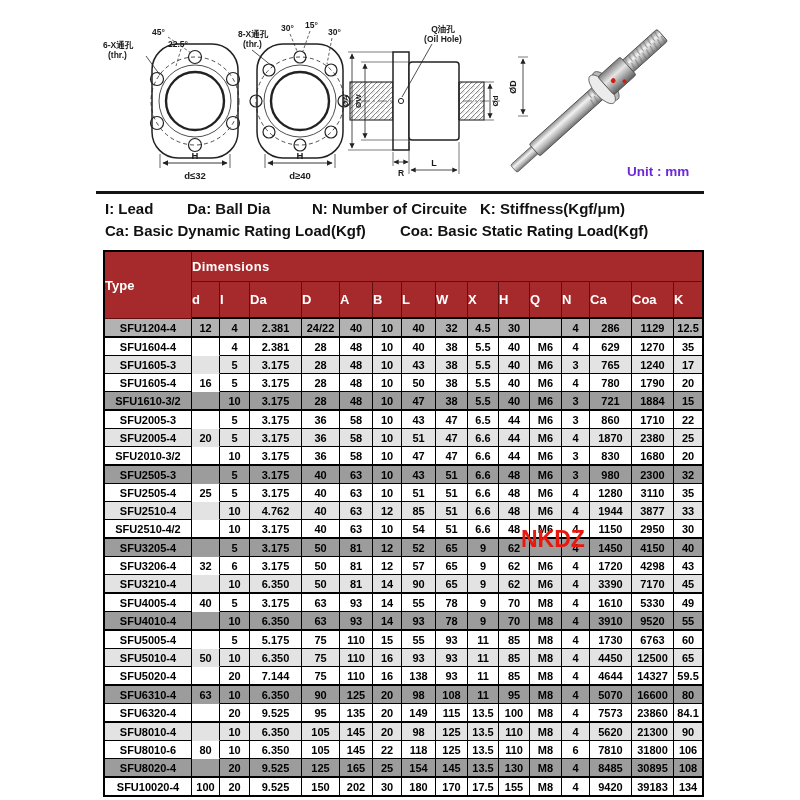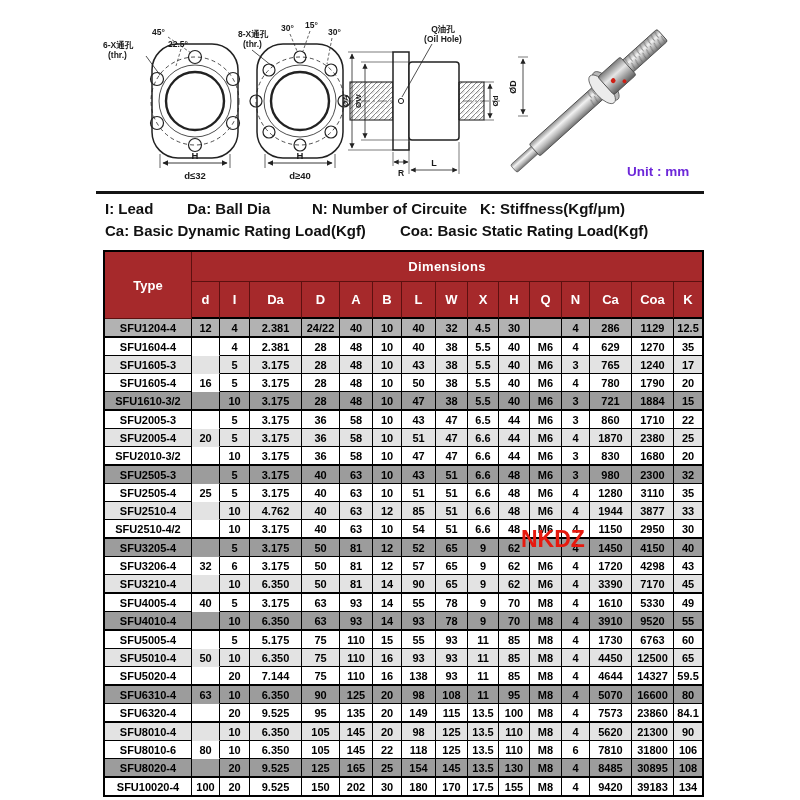--- a/index.html
+++ b/index.html
@@ -11,21 +11,21 @@
   
   .divider{left:96px;top:191px;width:608px;height:3px;background:#141414;}
   
   .legend span{position:absolute;font-weight:bold;font-size:15px;white-space:nowrap;color:#111;}
   
   .unit{left:606px;top:164px;font-weight:bold;font-size:13.5px;color:#6d28d9;margin-left:21px;}
   
   .tablewrap{left:103px;top:250px;}
   table{border-collapse:separate;border-spacing:0;border:2px solid #000;table-layout:fixed;width:597px;}
   th{
-    background:#a6292b;color:#fff;font-weight:bold;text-align:center;padding:0;
+    background:#a6292b;color:#fff;font-weight:bold;text-align:left;padding:0;
     border-right:1px solid #5d100f;border-bottom:1px solid #5d100f;overflow:hidden;white-space:nowrap;
   }
   th.dims-title{height:29px;font-size:13px;letter-spacing:.4px;}
   th.type-hd{font-size:13px;}
   tr.hdr2 th{height:35px;font-size:13px;border-bottom:2px solid #000;}
   td{
     border-right:1px solid #000;border-bottom:1px solid #000;
     text-align:center;vertical-align:middle;font-size:11px;font-weight:bold;
     height:17px;padding:0;white-space:nowrap;overflow:hidden;background:#fff;
   }

